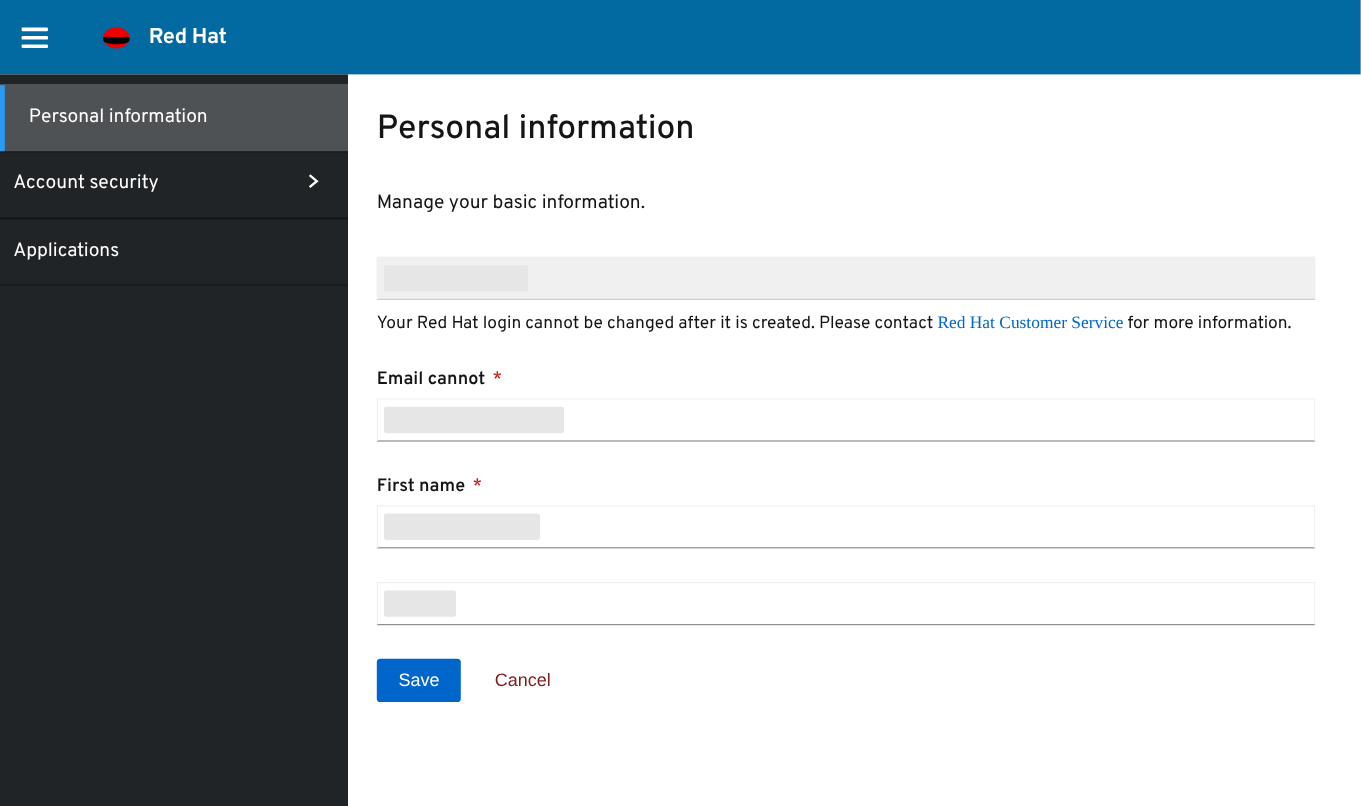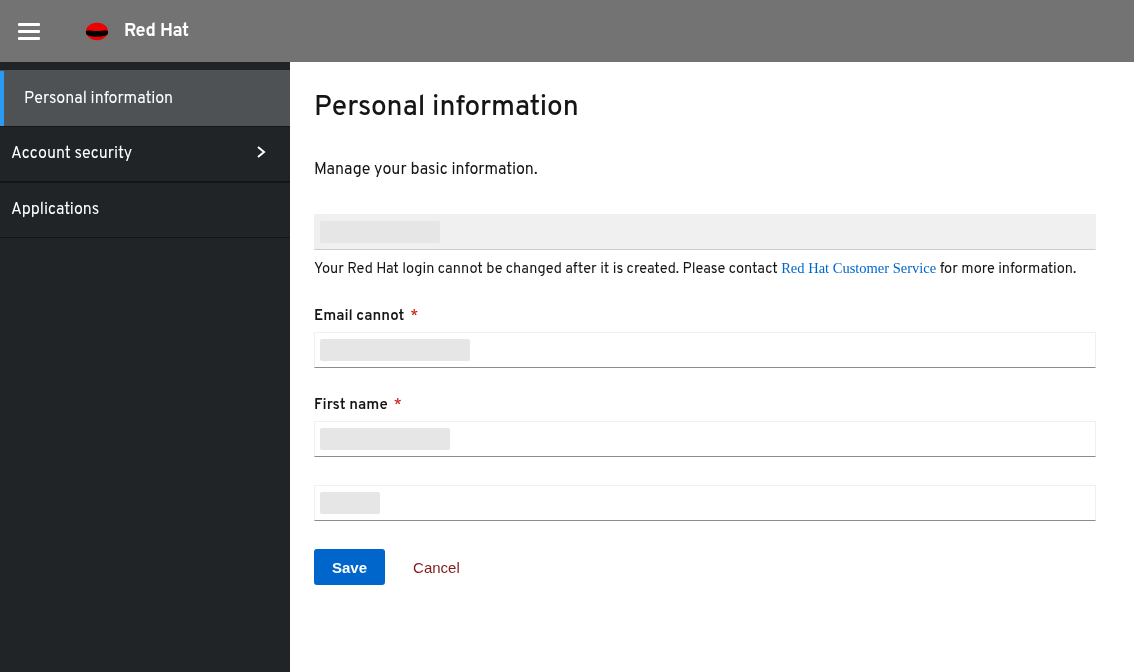--- a/index.html
+++ b/index.html
@@ -6,21 +6,21 @@
     body {
       font-family: "RedHatText", "Overpass", -apple-system, "Helvetica Neue", Arial, sans-serif;
       background: #fff;
       width: 1134px;
       height: 672px;
       overflow: hidden;
     }
 
     
     .header {
-      background: #737373;
+      background: #0369a1;
       height: 62px;
       display: flex;
       align-items: center;
       padding: 0 18px;
       gap: 20px;
     }
     .hamburger {
       cursor: pointer;
       display: flex;
       flex-direction: column;
@@ -180,21 +180,20 @@
     }
     .btn-primary {
       background: #0066cc;
       color: #fff;
       border: none;
       height: 36px;
       padding: 0 18px;
       font-size: 15px;
       border-radius: 3px;
       cursor: pointer;
-      font-weight: bold;
     }
     .btn-link {
       background: none;
       border: none;
       color: #7f1d1d;
       font-size: 15px;
       cursor: pointer;
     }
   </style>
 </head>

